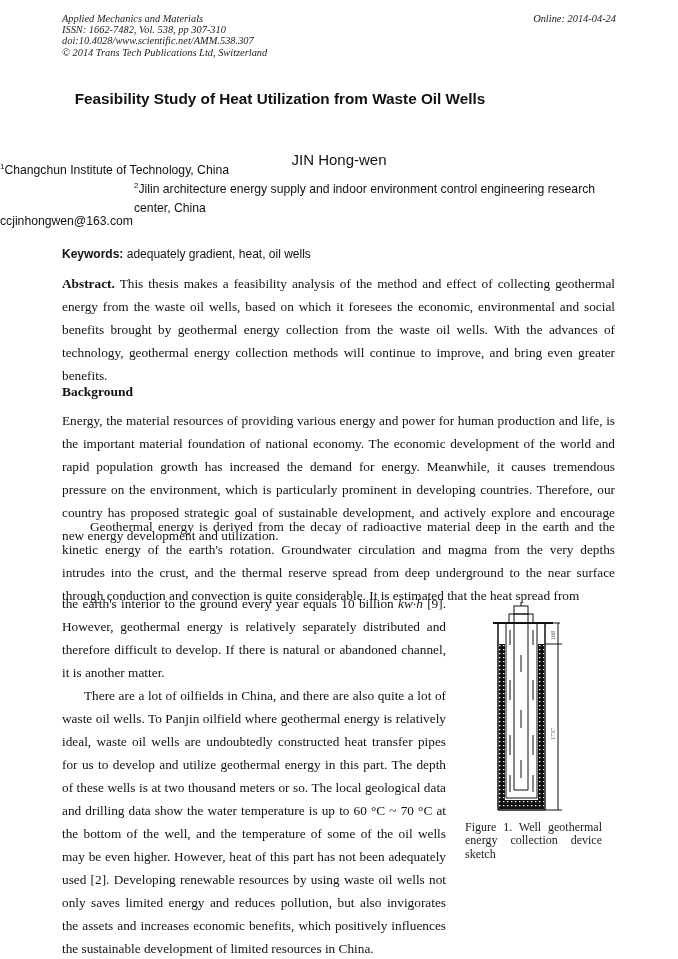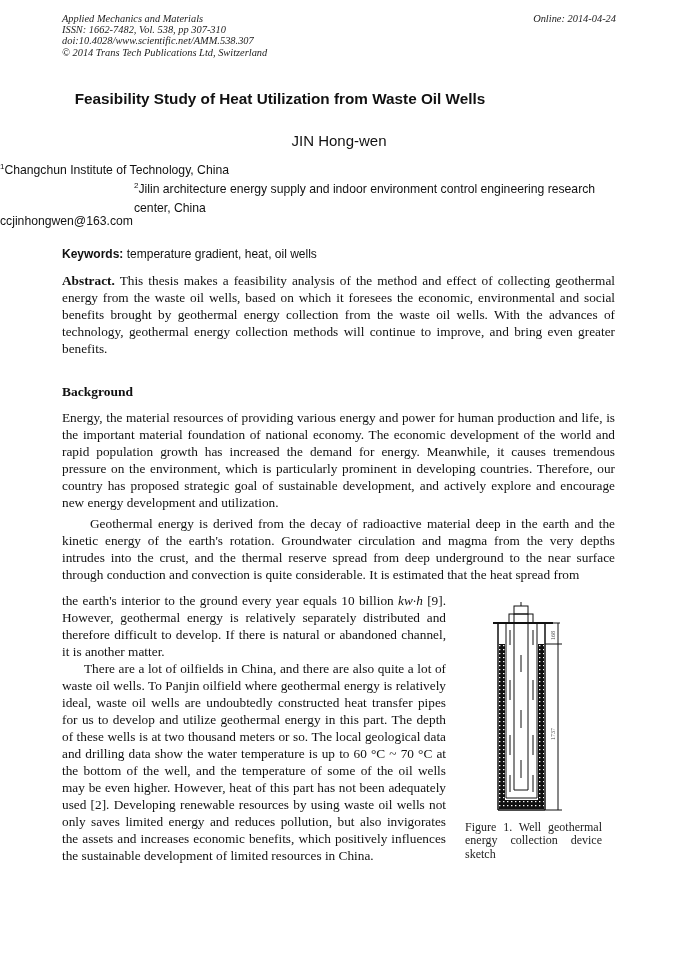--- a/index.html
+++ b/index.html
@@ -1,29 +1,29 @@
 <!DOCTYPE html>
 <html><head>
 <meta charset="utf-8">
 <style>
   html, body { margin: 0; padding: 0; background: #ffffff; }
   body { width: 678px; height: 959px; position: relative; overflow: hidden; color: #111; }
   .hdr { position: absolute; font-family: "Liberation Serif", serif; font-style: italic; font-size: 10.4px; line-height: 11.2px; color: #222; }
   #hdr-left { left: 62px; top: 13px; }
   #hdr-right { right: 62px; top: 13px; text-align: right; }
   .title { position: absolute; left: 0; width: 560px; top: 90px; text-align: center; font-family: "Liberation Sans", sans-serif; font-weight: bold; font-size: 15.3px; color: #111; }
-  .author { position: absolute; left: 0; width: 678px; top: 132px; text-align: center; font-family: "Liberation Sans", sans-serif; font-size: 15px; }
+  .author { position: absolute; left: 0; width: 678px; top: 151px; text-align: center; font-family: "Liberation Sans", sans-serif; font-size: 15px; }
   .aff { position: absolute; font-family: "Liberation Sans", sans-serif; font-size: 12.2px; line-height: 19px; text-align: left; }
   .aff sup { font-size: 8px; vertical-align: 5px; }
   #aff1 { left: 0; width: 678px; top: 157px; }
   #aff2 { left: 134px; width: 490px; top: 176px; }
   #email { left: 0; width: 664px; top: 212px; }
   .kw { position: absolute; left: 62px; top: 247px; font-family: "Liberation Sans", sans-serif; font-size: 12px; }
   .kw b { font-weight: bold; }
-  .body { position: absolute; font-family: "Liberation Serif", serif; font-size: 13.3px; line-height: 17px; text-align: justify; }
+  .body { position: absolute; font-family: "Liberation Serif", serif; font-size: 13.3px; line-height: 23px; text-align: justify; }
   .abstract { left: 62px; width: 553px; top: 272px; }
   .abstract b { font-weight: bold; }
   .heading { position: absolute; left: 62px; top: 384px; font-family: "Liberation Serif", serif; font-weight: bold; font-size: 13.5px; }
   .p1 { left: 62px; width: 553px; top: 409px; }
   .p2 { left: 62px; width: 553px; top: 515px; text-indent: 28px; }
   .wrap { left: 62px; width: 384px; top: 592px; }
   .wrap p { margin: 0; }
   .wrap p.indent { text-indent: 22px; }
   .wrap i { font-style: italic; }
   .figure { position: absolute; left: 478px; top: 600px; width: 100px; height: 215px; }
@@ -41,21 +41,21 @@
 </div>
 <div id="hdr-right" class="hdr">Online: 2014-04-24</div>
 
 <div class="title">Feasibility Study of Heat Utilization from Waste Oil Wells</div>
 <div class="author">JIN Hong-wen</div>
 
 <div id="aff1" class="aff"><sup>1</sup><span>Changchun Institute of Technology, China</span></div>
 <div id="aff2" class="aff"><sup>2</sup><span>Jilin architecture energy supply and indoor environment control engineering research center, China</span></div>
 <div id="email" class="aff">ccjinhongwen@163.com</div>
 
-<div class="kw"><b>Keywords:</b> <span>temperature gradient, heat, oil wells</span></div>
+<div class="kw"><b>Keywords:</b> <span>adequately gradient, heat, oil wells</span></div>
 
 <div class="body abstract"><b>Abstract.</b> <span>This thesis makes a feasibility analysis of the method and effect of collecting geothermal energy from the waste oil wells, based on which it foresees the economic, environmental and social benefits brought by geothermal energy collection from the waste oil wells. With the advances of technology, geothermal energy collection methods will continue to improve, and bring even greater benefits.</span></div>
 
 <div class="heading">Background</div>
 
 <div class="body p1">Energy, the material resources of providing various energy and power for human production and life, is the important material foundation of national economy. The economic development of the world and rapid population growth has increased the demand for energy. Meanwhile, it causes tremendous pressure on the environment, which is particularly prominent in developing countries. Therefore, our country has proposed strategic goal of sustainable development, and actively explore and encourage new energy development and utilization.</div>
 <div class="body p2">Geothermal energy is derived from the decay of radioactive material deep in the earth and the kinetic energy of the earth's rotation. Groundwater circulation and magma from the very depths intrudes into the crust, and the thermal reserve spread from deep underground to the near surface through conduction and convection is quite considerable. It is estimated that the heat spread from</div>
 
 <div class="body wrap">
   <p><span>the earth's interior to the ground every year equals 10 billion</span> <i>kw·h</i> <span>[9]. However, geothermal energy is relatively separately distributed and therefore difficult to develop. If there is natural or abandoned channel, it is another matter.</span></p>

